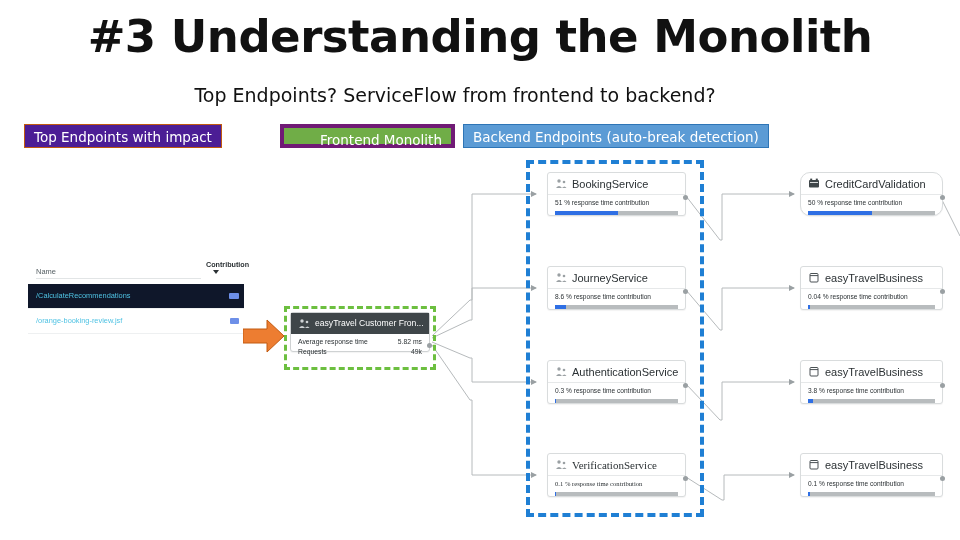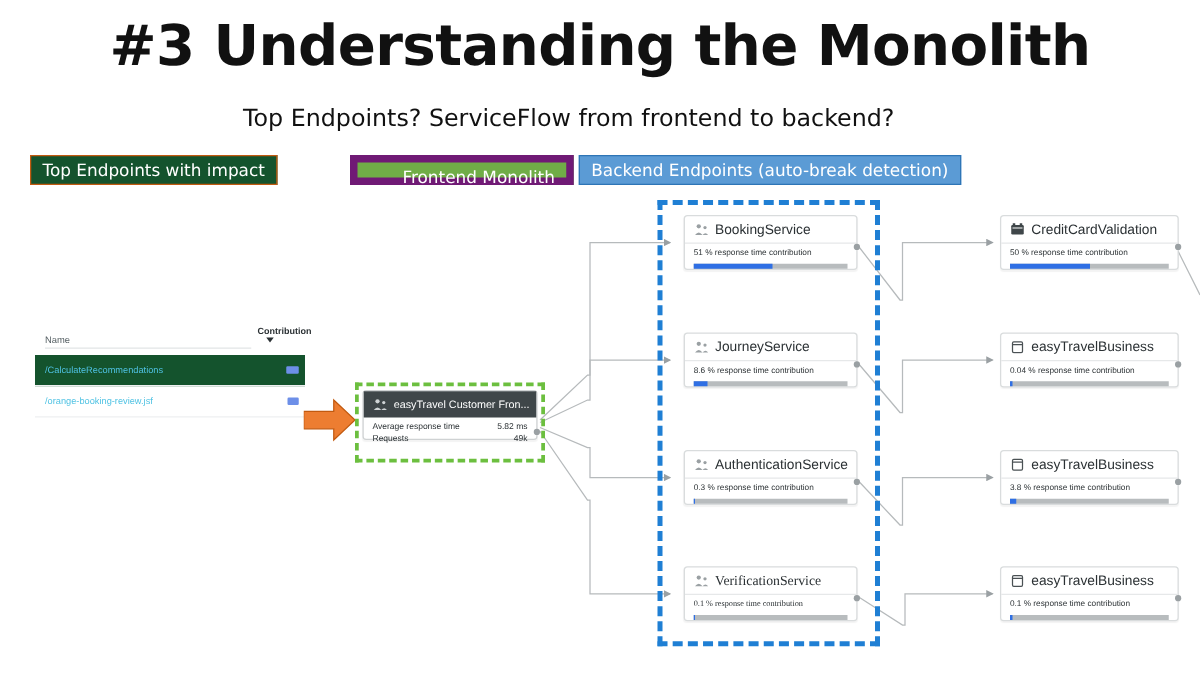--- a/index.html
+++ b/index.html
@@ -22,22 +22,22 @@
     font-size:19px;font-weight:400;color:#111111;
     font-family:"DejaVu Sans", sans-serif;
   }
 
   
   .chip{
     position:absolute;color:#ffffff;font-size:13.5px;line-height:24px;
     padding:0 9px;height:24px;white-space:nowrap;box-sizing:border-box;
     font-family:"DejaVu Sans", sans-serif;
   }
-  #chip-endpoints{left:24px;top:124px;background:#14532d;border:1px solid #C25A10;}
-  #chip-frontend{left:280px;top:124px;background:#70AD47;border:6px solid #701a75;padding-left:36px;}
+  #chip-endpoints{left:24px;top:124px;background:#4c1d95;border:1px solid #C25A10;}
+  #chip-frontend{left:280px;top:124px;background:#70AD47;border:4px solid #701a75;padding-left:36px;}
   #chip-backend{left:463px;top:124px;background:#5B9BD5;border:1px solid #2E75B6;}
 
   
   #endpoint-table{
     position:absolute;left:28px;top:258px;width:216px;height:152px;
     background:#ffffff;
   }
   .tbl-head{position:relative;height:26px;}
   .tbl-head .th-name{
     position:absolute;left:8px;top:9px;font-size:7.5px;color:#555f63;
@@ -49,21 +49,21 @@
     position:absolute;left:178px;top:2px;font-size:7.2px;font-weight:bold;color:#2b3134;
   }
   .tbl-head .th-caret{
     position:absolute;left:185px;top:12px;width:0;height:0;
     border-left:3px solid transparent;border-right:3px solid transparent;
     border-top:4px solid #2b3134;
   }
   .tbl-row{
     position:relative;height:24px;border-bottom:1px solid #eef0f1;
   }
-  .tbl-row.alt{background:#14532d;}
+  .tbl-row.alt{background:#0f172a;}
   .tbl-row .cell-name{
     position:absolute;left:8px;top:7px;font-size:7.4px;color:#4fc2e3;white-space:nowrap;
   }
   .tbl-row .cell-bar{
     position:absolute;right:5px;top:9px;height:6px;background:#6d8fe8;border-radius:1px;
   }
 
   
   #flow-arrow{position:absolute;left:243px;top:318px;width:42px;height:36px;}
 
@@ -272,21 +272,21 @@
           <div class="metric-label">0.1 % response time contribution</div>
           <div class="bar-track">
             <div class="bar-fill" style="width: 1.2%;"></div>
           </div>
         </div>
         <div class="port"></div>
       </div>
     </div>
 
   <div id="downstream-nodes">
-      <div class="node" style="left: 800px; top: 172px; width: 143px; height: 44px;">
+      <div class="node" style="left: 800px; top: 172px; width: 143px; height: 44px; border-radius: 10px;">
         <div class="node-head"></div>
         <svg class="node-icon" viewBox="0 0 12 11">
           <g fill="#3f4649">
             <rect x="1" y="2" width="10" height="7.5" rx="1"></rect>
             <rect x="2.2" y="0.6" width="2" height="1.6" fill="#3f4649"></rect>
             <rect x="7.8" y="0.6" width="2" height="1.6" fill="#3f4649"></rect>
             <rect x="2" y="4" width="8" height="0.8" fill="#ffffff"></rect>
           </g>
         </svg>
         <div class="node-title">CreditCardValidation</div>

